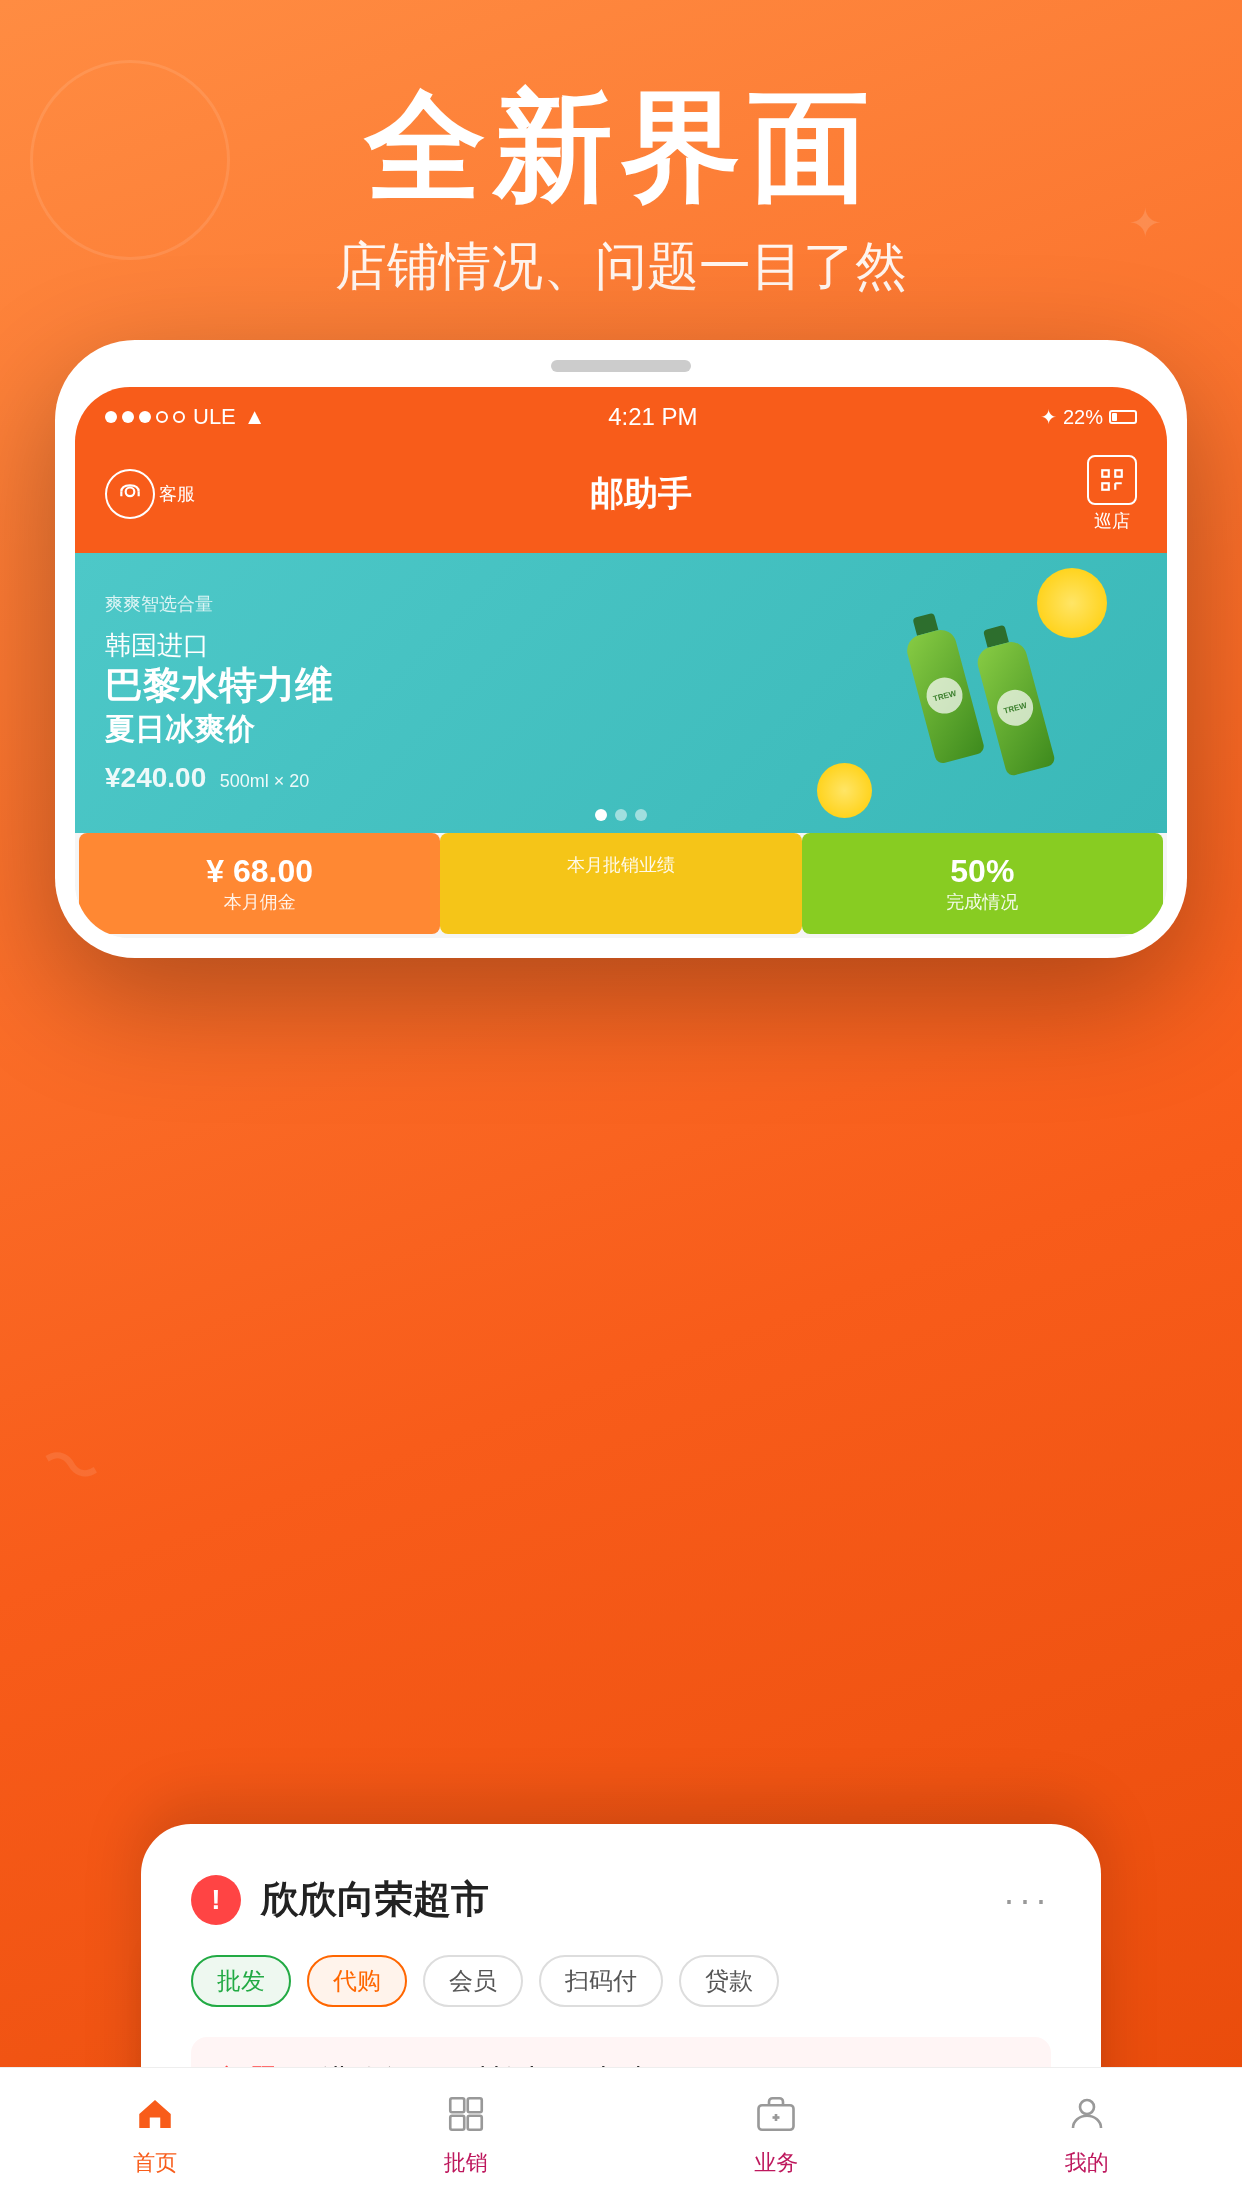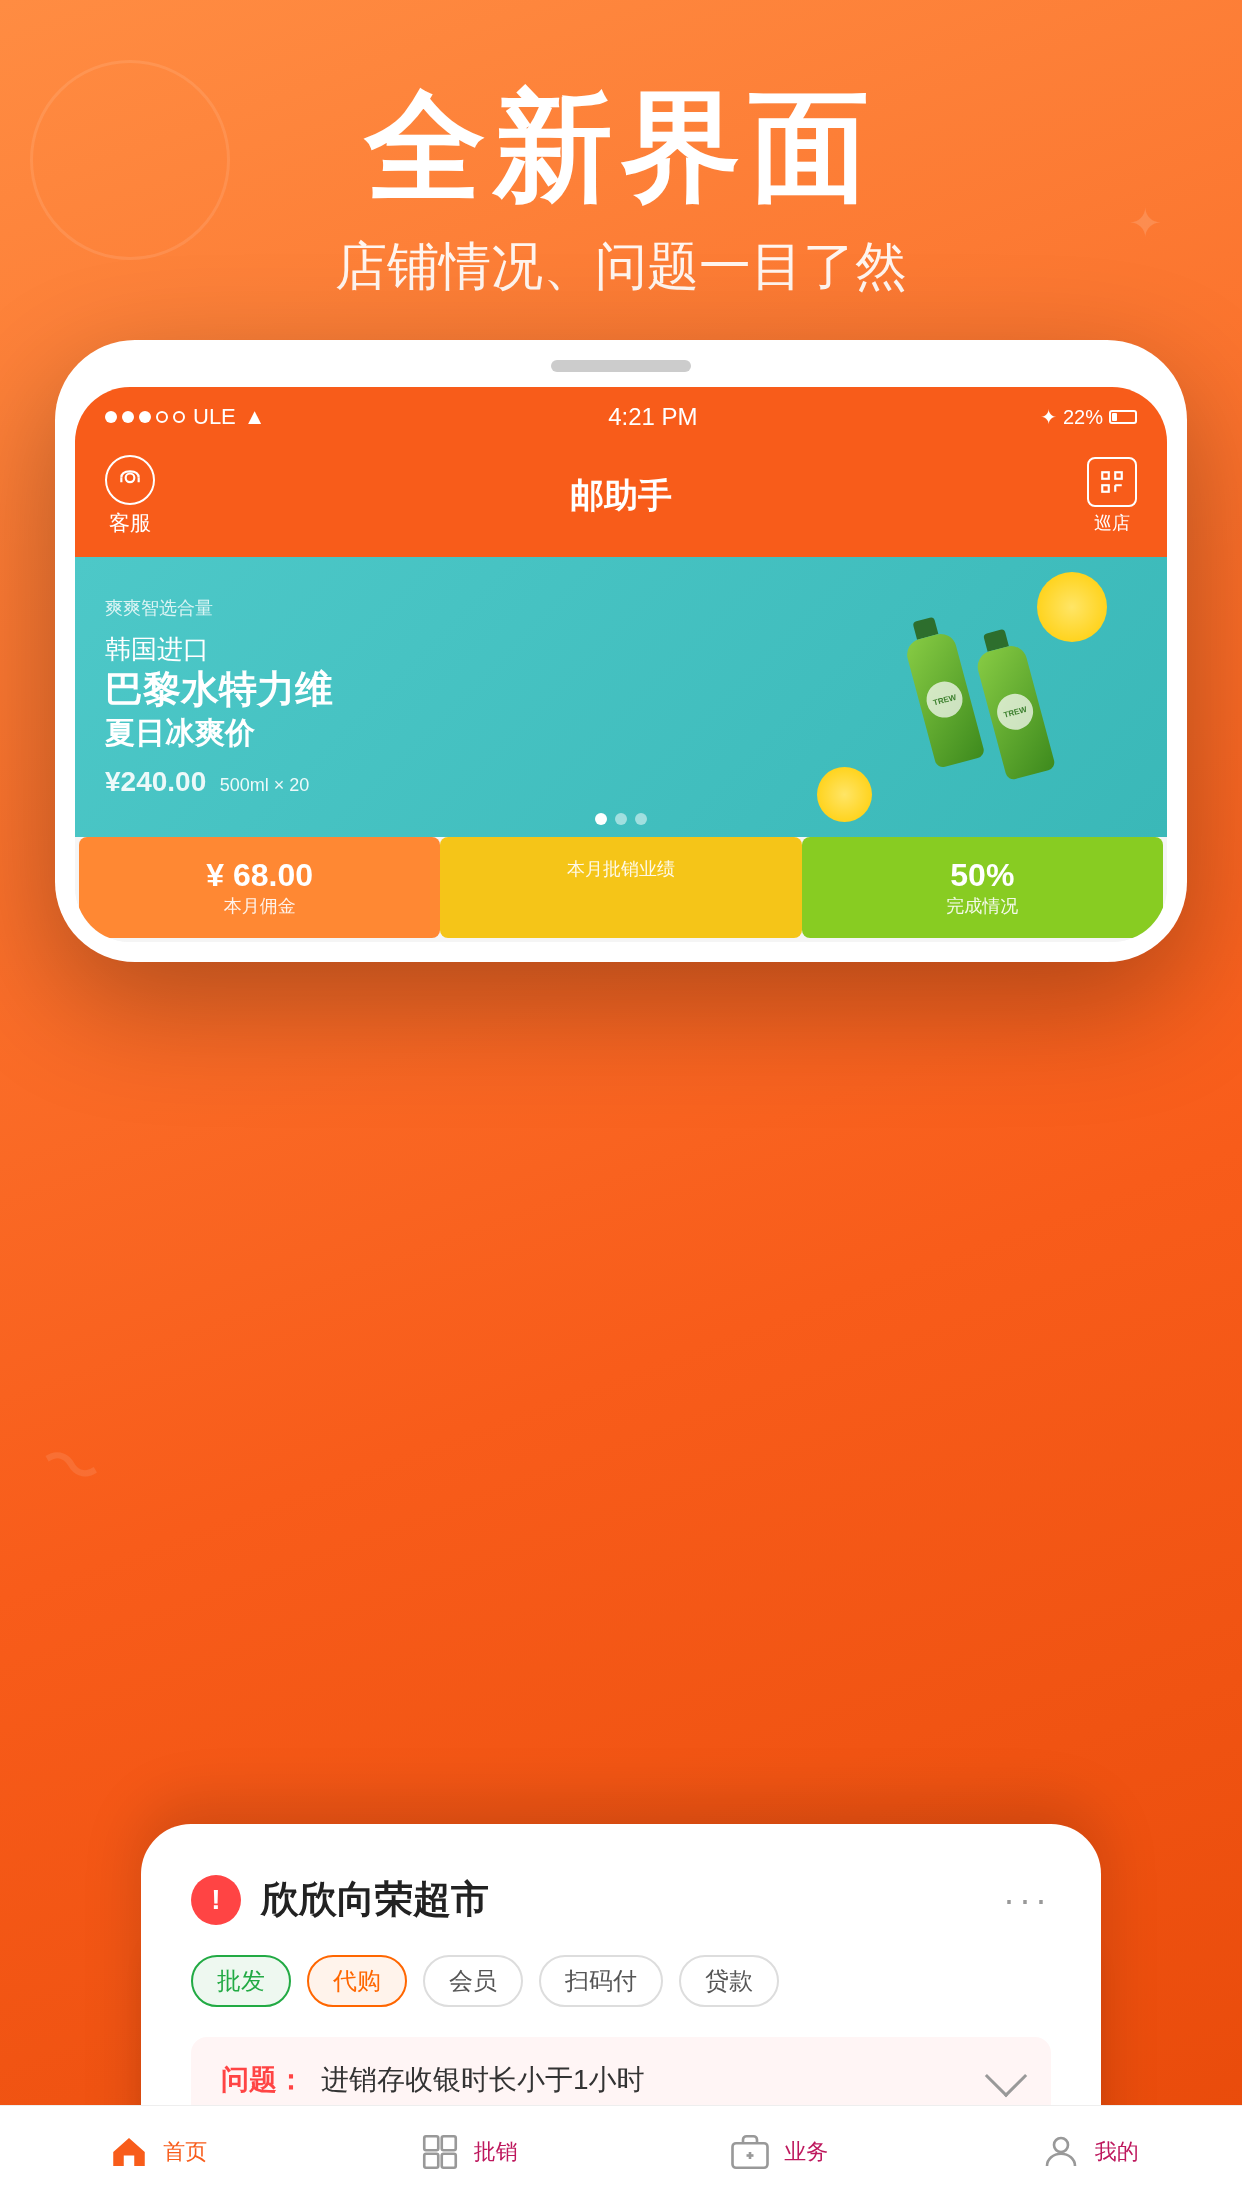--- a/index.html
+++ b/index.html
@@ -84,24 +84,24 @@
     .app-header {
       background: #f85c1a;
       display: flex;
       justify-content: space-between;
       align-items: center;
       padding: 16px 30px 20px;
       color: white;
     }
     .app-header-icon {
       display: flex;
-      flex-direction: column;
+      flex-direction: row;
       align-items: center;
       gap: 4px;
-      font-size: 21px;
+      font-size: 18px;
     }
     .app-header-icon-circle {
       width: 50px;
       height: 50px;
       border: 2px solid white;
       border-radius: 50%;
       display: flex;
       align-items: center;
       justify-content: center;
       font-size: 22px;
@@ -322,21 +322,21 @@
       right: 0;
       background: white;
       border-top: 1px solid #eee;
       display: flex;
       justify-content: space-around;
       padding: 20px 0 30px;
       z-index: 20;
     }
     .tab-item {
       display: flex;
-      flex-direction: row;
+      flex-direction: column;
       align-items: center;
       gap: 8px;
       font-size: 22px;
     }
     .tab-icon {
       width: 52px;
       height: 52px;
       display: flex;
       align-items: center;
       justify-content: center;

